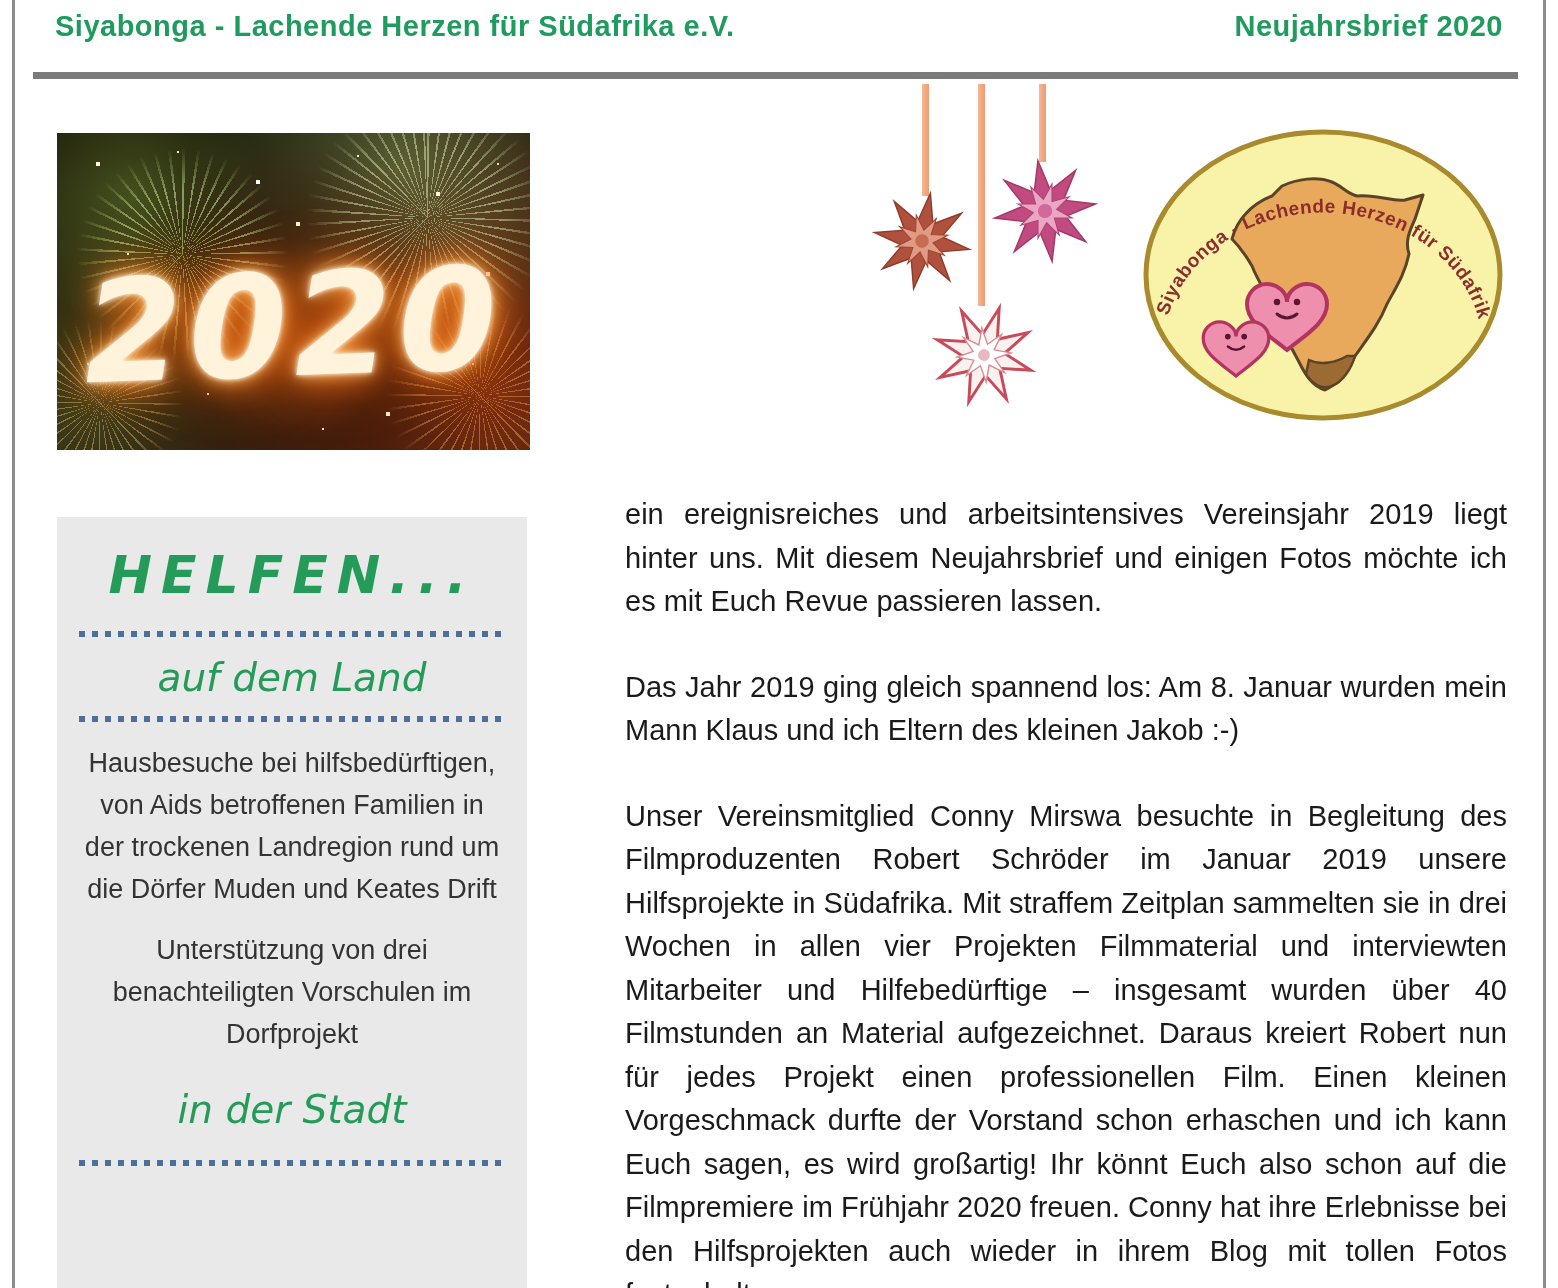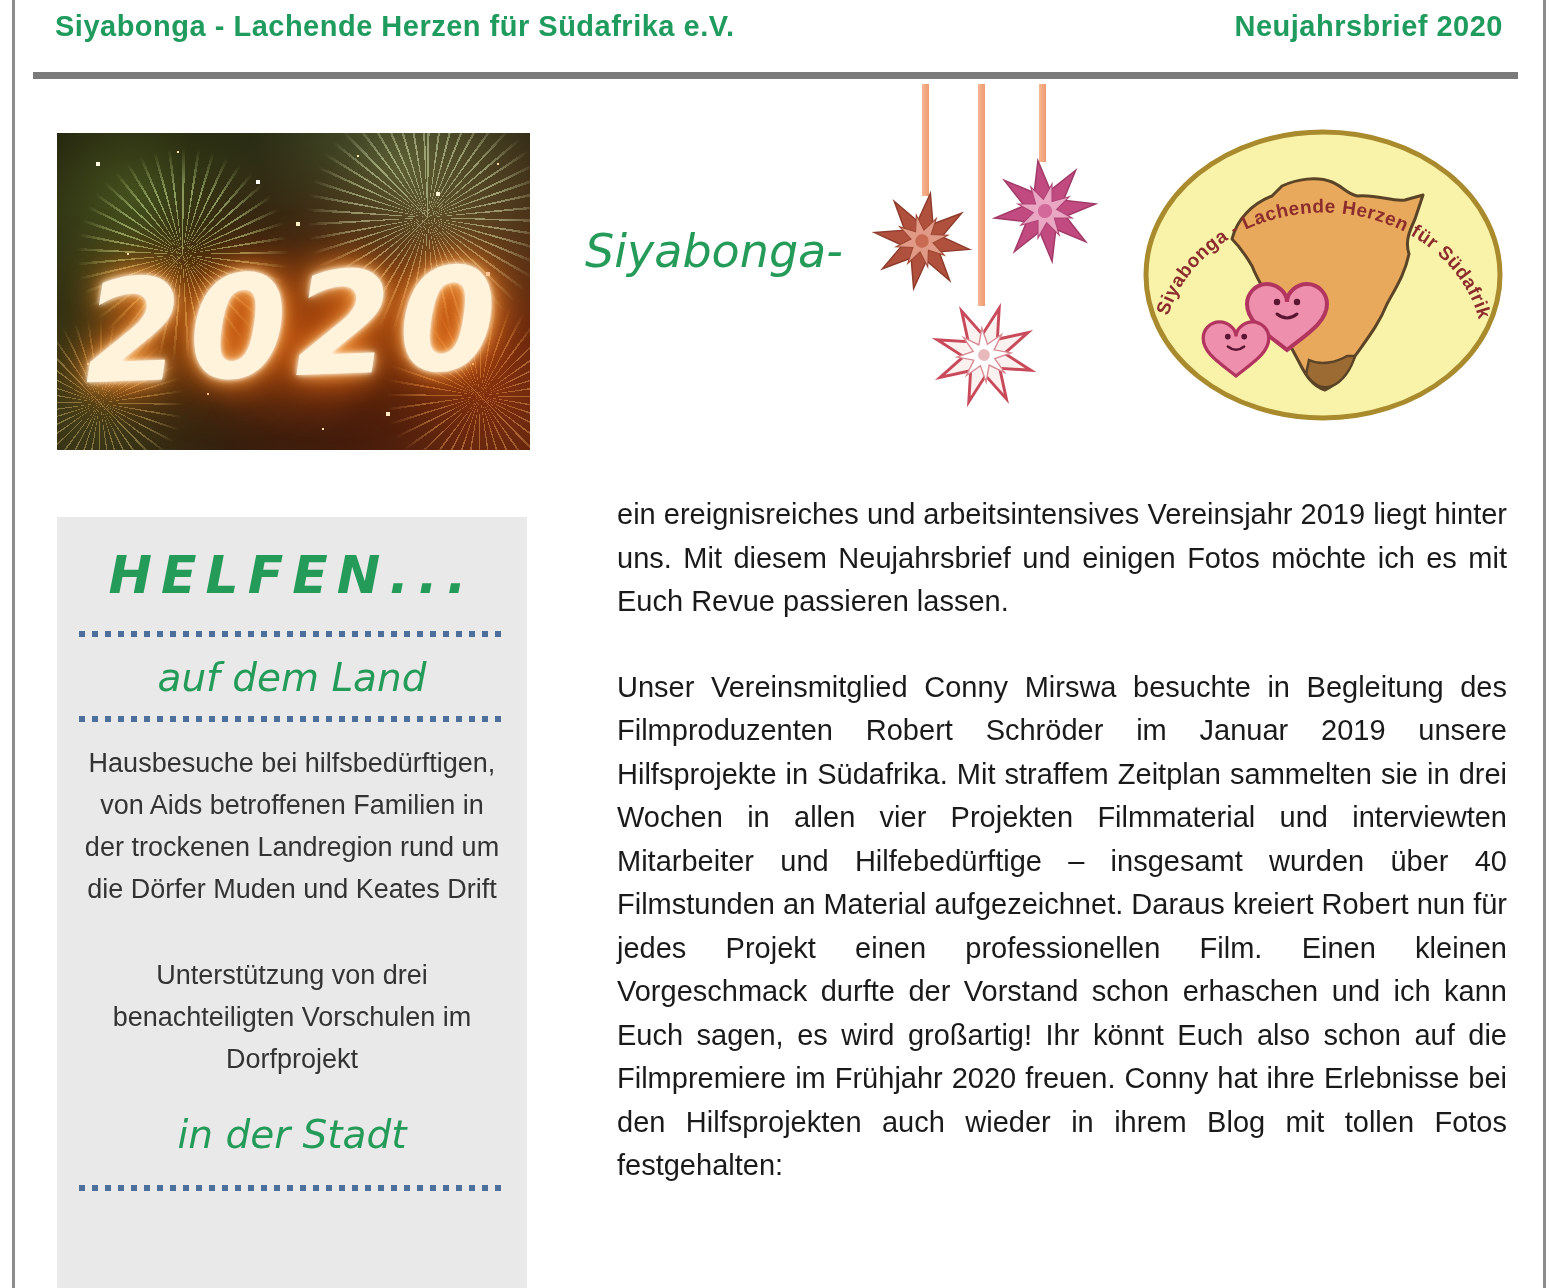--- a/index.html
+++ b/index.html
@@ -82,27 +82,27 @@
   }
   .dotline{height:6px;margin:0 2px;
     background:repeating-linear-gradient(90deg,#4d6f9b 0 6px,transparent 6px 13px);}
   .sb-script{
     font-family:"DejaVu Sans",sans-serif;font-style:italic;
     font-size:39px;color:#259b59;font-weight:500;margin:18px 0 16px 0;
   }
   .sb-text{
     font-size:27px;line-height:42px;color:#333;font-weight:300;margin:20px 0 0 0;
   }
-  .sb-text + .sb-text{margin-top:44px;}
+  .sb-text + .sb-text{margin-top:19px;}
   .sb-script.second{margin-top:32px;margin-bottom:28px;}
 
   
   .main-col{position:absolute;left:617px;top:493px;width:890px;color:#1a1a1a;}
   .main-col p{
-    margin:0 0 42px 0;font-size:29px;line-height:43.5px;font-weight:300;
+    margin:0 0 42px 8px;font-size:29px;line-height:43.5px;font-weight:300;
     text-align:justify;
   }
 </style>
 </head>
 <body>
 
 <div class="vline left"></div>
 <div class="vline right"></div>
 <div class="hrule"></div>
 
@@ -112,21 +112,20 @@
 <div class="fireworks">
   <div class="burst b1"></div>
   <div class="burst b2"></div>
   <div class="burst b3"></div>
   <div class="burst b4"></div>
   <div class="sparks"></div>
   <div class="year">2020</div>
 </div>
 
 <div class="greeting">
-  <div>Siyabonga-</div>
 </div>
 
 <div class="ribbon" style="left:922px;top:84px;height:112px;"></div>
 <div class="ribbon" style="left:978px;top:84px;height:222px;"></div>
 <div class="ribbon" style="left:1039px;top:84px;height:78px;"></div>
 
 <svg class="star" style="left:864px;top:183px;" width="116" height="116" viewBox="0 0 120 120">
   <g transform="translate(60,60) rotate(10) translate(-60,-60)">
     <polygon points="110,60 79.4,68 95.4,95.4 68,79.4 60,110 52,79.4 24.6,95.4 40.6,68 10,60 40.6,52 24.6,24.6 52,40.6 60,10 68,40.6 95.4,24.6 79.4,52" fill="#b0513d" stroke="#8e3b2b" stroke-width="1.5"></polygon>
     <polygon points="110,60 79.4,68 95.4,95.4 68,79.4 60,110 52,79.4 24.6,95.4 40.6,68 10,60 40.6,52 24.6,24.6 52,40.6 60,10 68,40.6 95.4,24.6 79.4,52" transform="translate(60,60) rotate(22.5) scale(0.55) translate(-60,-60)" fill="#e09a86" stroke="#9e4733" stroke-width="2"></polygon>
@@ -180,14 +179,15 @@
   <div class="sb-script">auf dem Land</div>
   <div class="dotline"></div>
   <div class="sb-text">Hausbesuche bei hilfsbedürftigen, von Aids betroffenen Familien in der trockenen Landregion rund um die Dörfer Muden und Keates Drift</div>
   <div class="sb-text">Unterstützung von drei benachteiligten Vorschulen im Dorfprojekt</div>
   <div class="sb-script second">in der Stadt</div>
   <div class="dotline"></div>
 </div>
 
 <div class="main-col">
   <p>ein ereignisreiches und arbeitsintensives Vereinsjahr 2019 liegt hinter uns. Mit diesem Neujahrsbrief und einigen Fotos möchte ich es mit Euch Revue passieren lassen.</p>
+  <p>Das Jahr 2019 ging gleich spannend los: Am 8. Januar wurden mein Mann Klaus und ich Eltern des kleinen Jakob :-)</p>
   <p>Unser Vereinsmitglied Conny Mirswa besuchte in Begleitung des Filmproduzenten Robert Schröder im Januar 2019 unsere Hilfsprojekte in Südafrika. Mit straffem Zeitplan sammelten sie in drei Wochen in allen vier Projekten Filmmaterial und interviewten Mitarbeiter und Hilfebedürftige – insgesamt wurden über 40 Filmstunden an Material aufgezeichnet. Daraus kreiert Robert nun für jedes Projekt einen professionellen Film. Einen kleinen Vorgeschmack durfte der Vorstand schon erhaschen und ich kann Euch sagen, es wird großartig! Ihr könnt Euch also schon auf die Filmpremiere im Frühjahr 2020 freuen. Conny hat ihre Erlebnisse bei den Hilfsprojekten auch wieder in ihrem Blog mit tollen Fotos festgehalten:</p>
 </div>
 
 </body></html>

